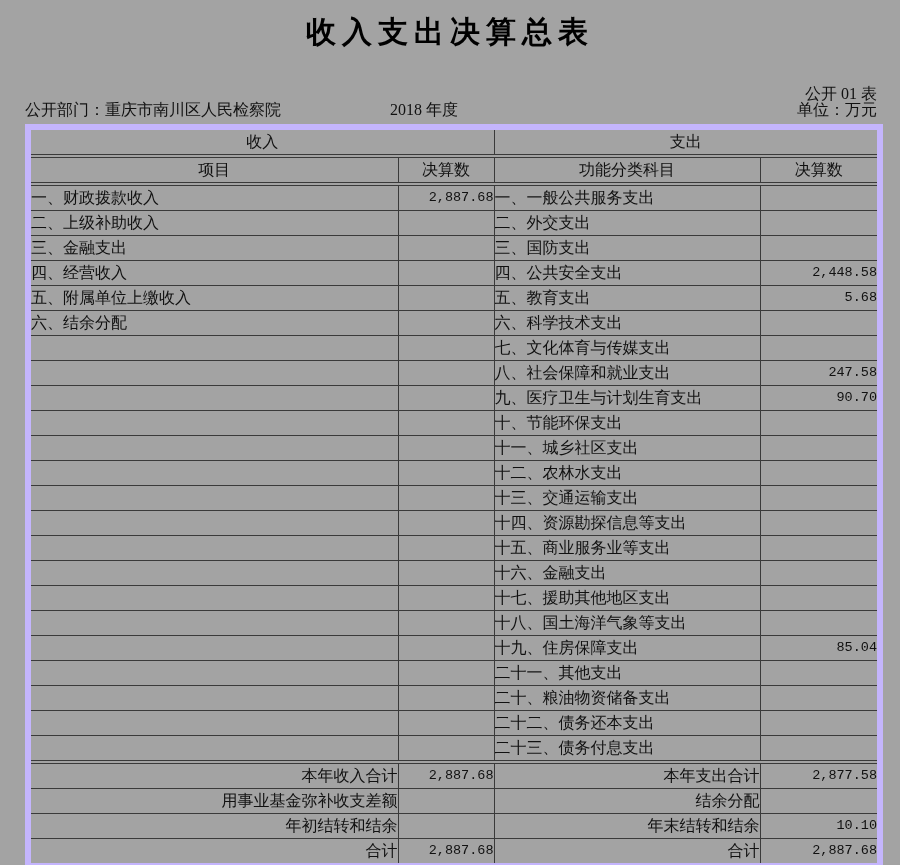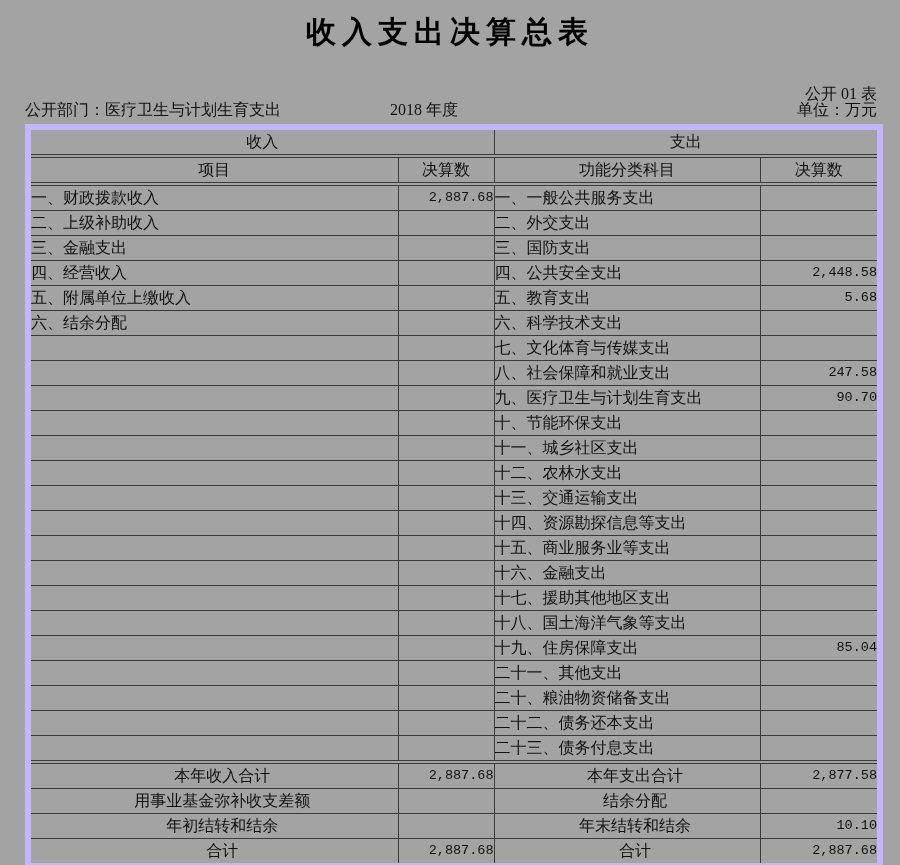--- a/index.html
+++ b/index.html
@@ -79,38 +79,38 @@
     text-align: center;
     border-bottom: 4px double #3a3a3a;
   }
   td.label { text-align: left; padding-left: 10px; }
   td.value {
     text-align: right;
     padding-right: 6px;
     font-family: "Liberation Mono", "DejaVu Sans Mono", monospace;
     font-size: 13.5px;
   }
-  tr.total td.label { text-align: center; padding-left: 16px; margin-top: 48px; }
+  tr.total td.label { text-align: right; padding-left: 16px; margin-top: 48px; }
   tr.total-first td { border-top: 4px double #3a3a3a; }
   .note {
     position: absolute;
     top: 881px;
     left: 25px;
     font-size: 15px;
     white-space: nowrap;
     margin-left: 13px;
   }
 </style>
 </head>
 <body>
 
 <div class="page">
   <div class="doc-title">收入支出决算总表</div>
   <div class="sheet-no">公开 01 表</div>
-  <div class="dept">公开部门：医疗卫生与计划生育支出</div>
+  <div class="dept">公开部门：重庆市南川区人民检察院</div>
   <div class="year">2018 年度</div>
   <div class="unit">单位：万元</div>
 
   <table class="summary">
     <colgroup>
       <col style="width:370px">
       <col style="width:96px">
       <col style="width:266px">
       <col style="width:120px">
     </colgroup>

